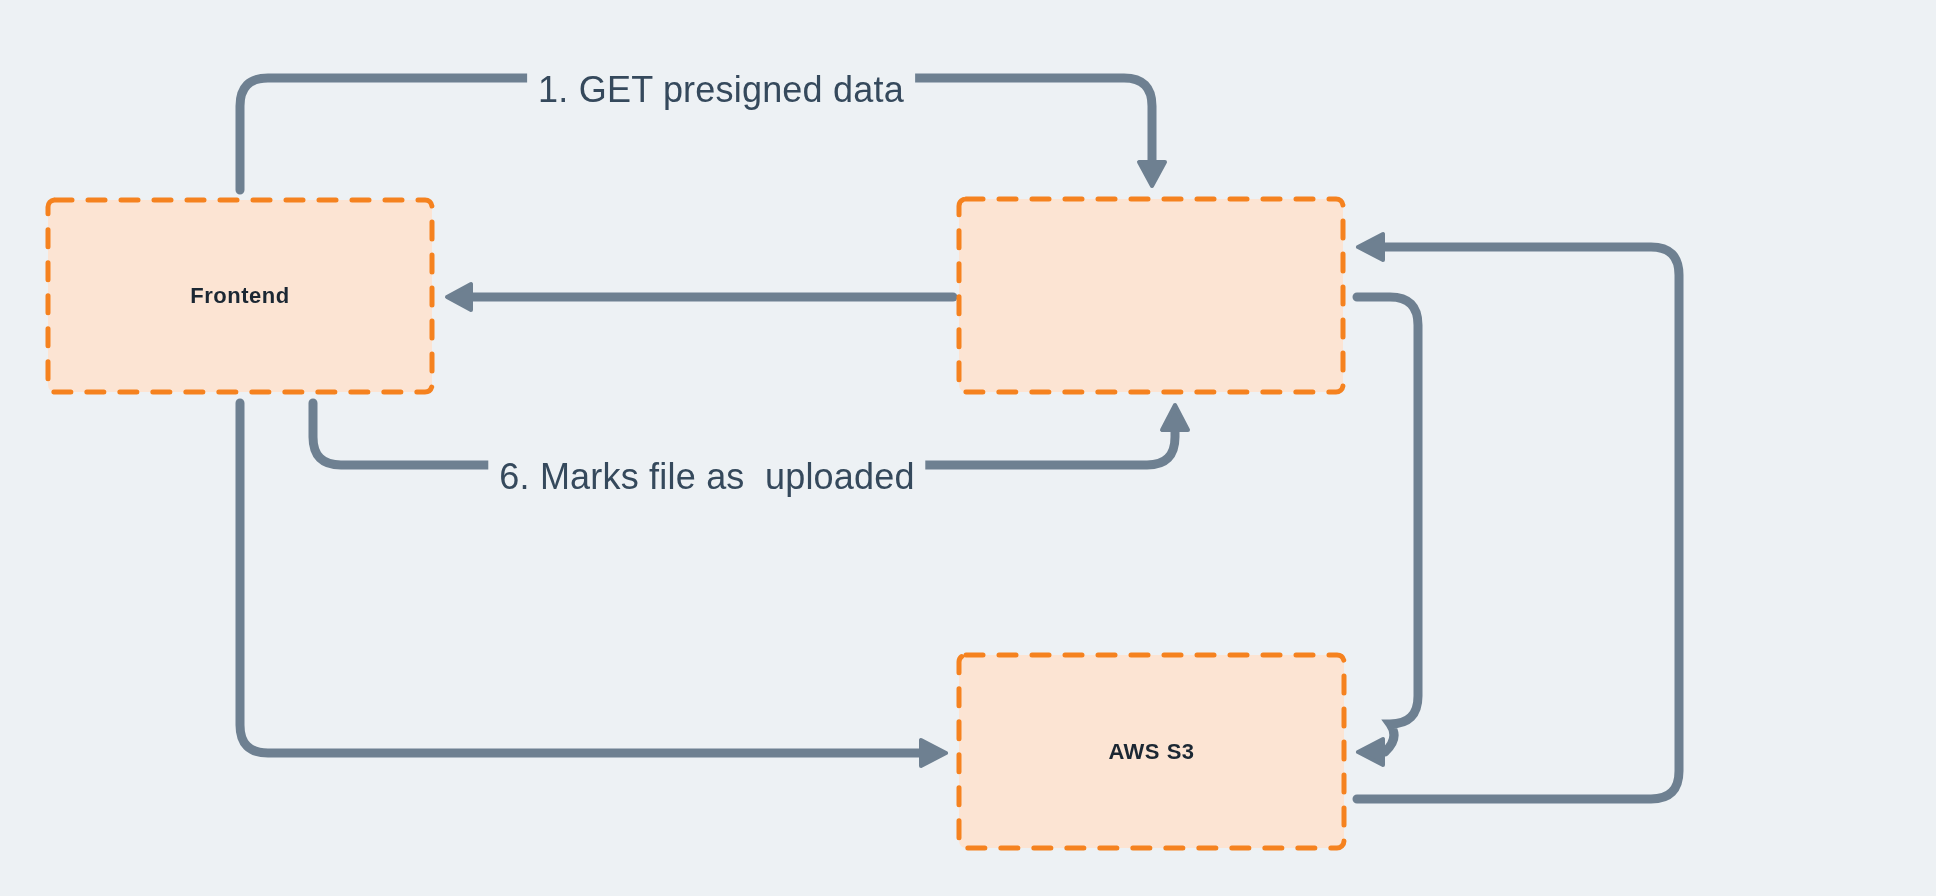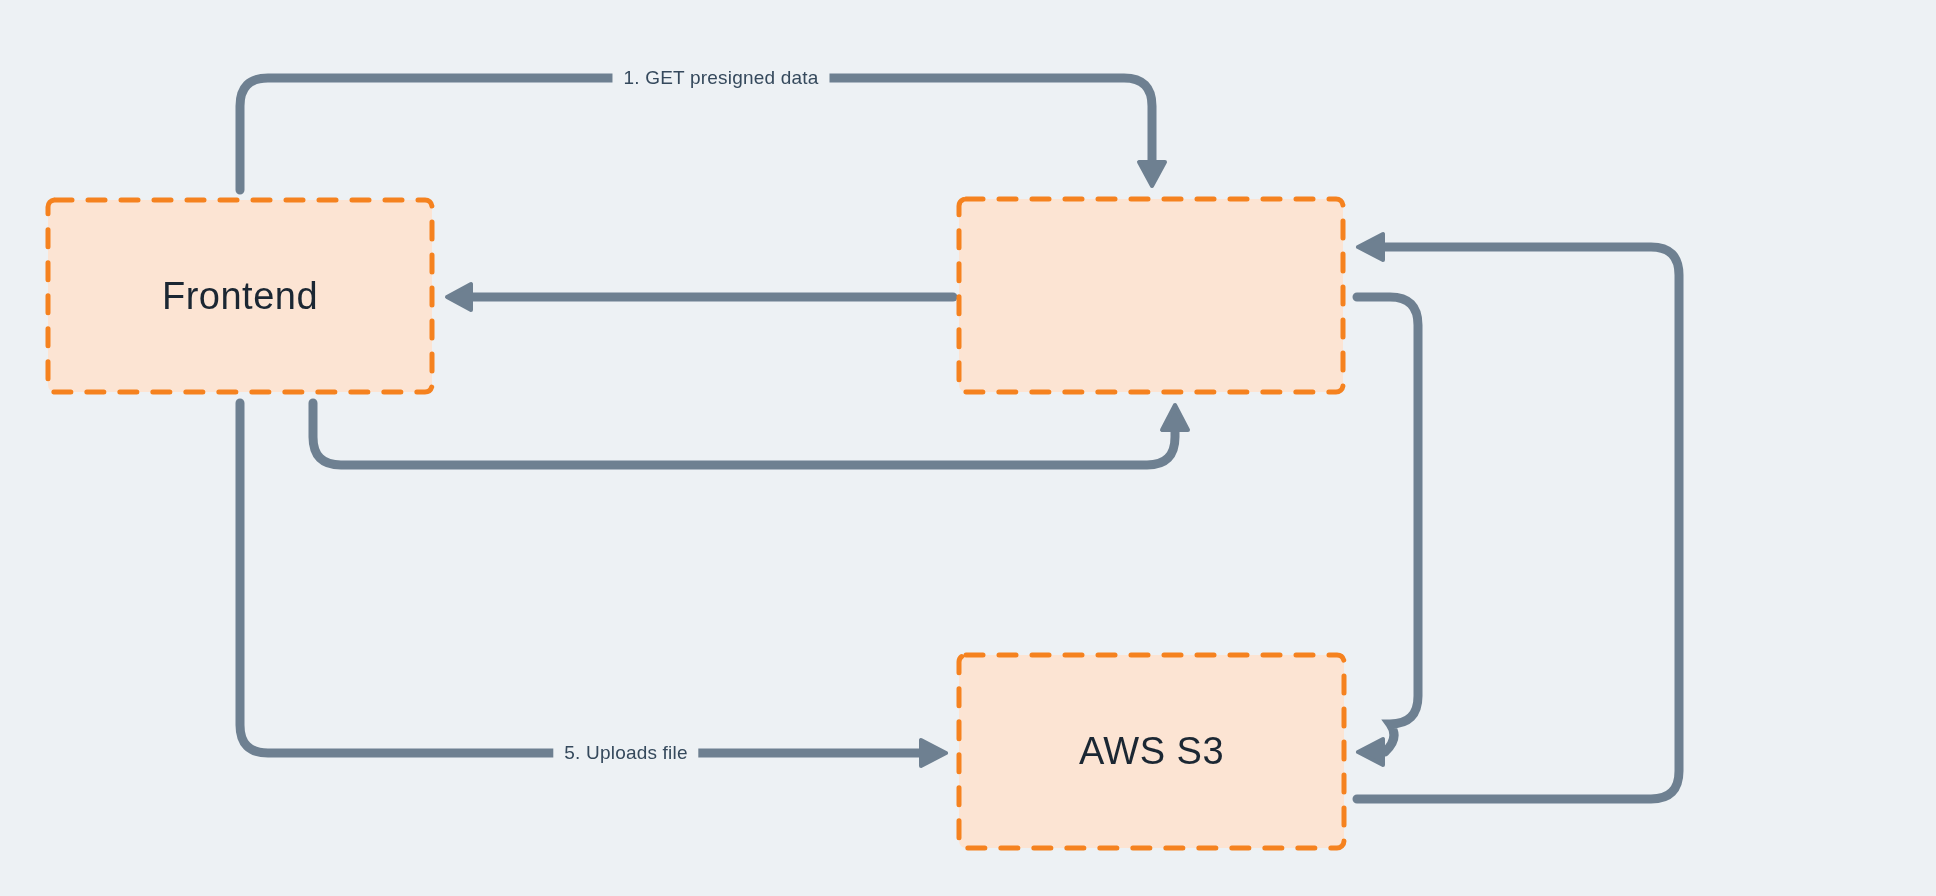--- a/index.html
+++ b/index.html
@@ -45,36 +45,38 @@
     stroke:var(--box-border);
     stroke-width:5;
     stroke-dasharray:17 16;
     stroke-linecap:round;
   }
   .node-label{
     position:absolute;
     display:flex;
     align-items:center;
     justify-content:center;
-    font-size:38px;
+    font-size:22px;
     color:var(--node-text);
     letter-spacing:0.5px;
+    font-weight:bold;
   }
   .node-label.frontend{left:48px;top:200px;width:384px;height:192px;}
   .node-label.django{left:959px;top:199px;width:384px;height:193px;}
   .node-label.aws-s3{left:959px;top:655px;width:385px;height:193px;}
   .edge-label{
     position:absolute;
     transform:translate(-50%,-50%);
     background:var(--background);
     color:var(--label-text);
-    font-size:19px;
+    font-size:36px;
     letter-spacing:0.2px;
     padding:7px 11px;
     white-space:pre;
+    margin-top:12px;
   }
   .edge-label.l1{left:721px;top:78px;}
   .edge-label.l2{left:1420px;top:513px;}
   .edge-label.l3{left:1681px;top:350px;}
   .edge-label.l4{left:712px;top:297px;}
   .edge-label.l5{left:626px;top:753px;}
   .edge-label.l6{left:707px;top:465px;}
 </style>
 </head>
 <body>
@@ -103,15 +105,15 @@
 
     <rect class="node-rect" x="48" y="200" width="384" height="192" rx="7"></rect>
     <rect class="node-rect" x="959" y="199" width="384" height="193" rx="7"></rect>
     <rect class="node-rect" x="959" y="655" width="385" height="193" rx="7"></rect>
   </svg>
 
   <div class="node-label frontend">Frontend</div>
   <div class="node-label aws-s3">AWS S3</div>
 
   <div class="edge-label l1">1. GET presigned data</div>
-  <div class="edge-label l5">5. Uploads file</div>
+  <div class="edge-label l6">6. Marks file as  uploaded</div>
 
 </div>
 
 </body></html>

